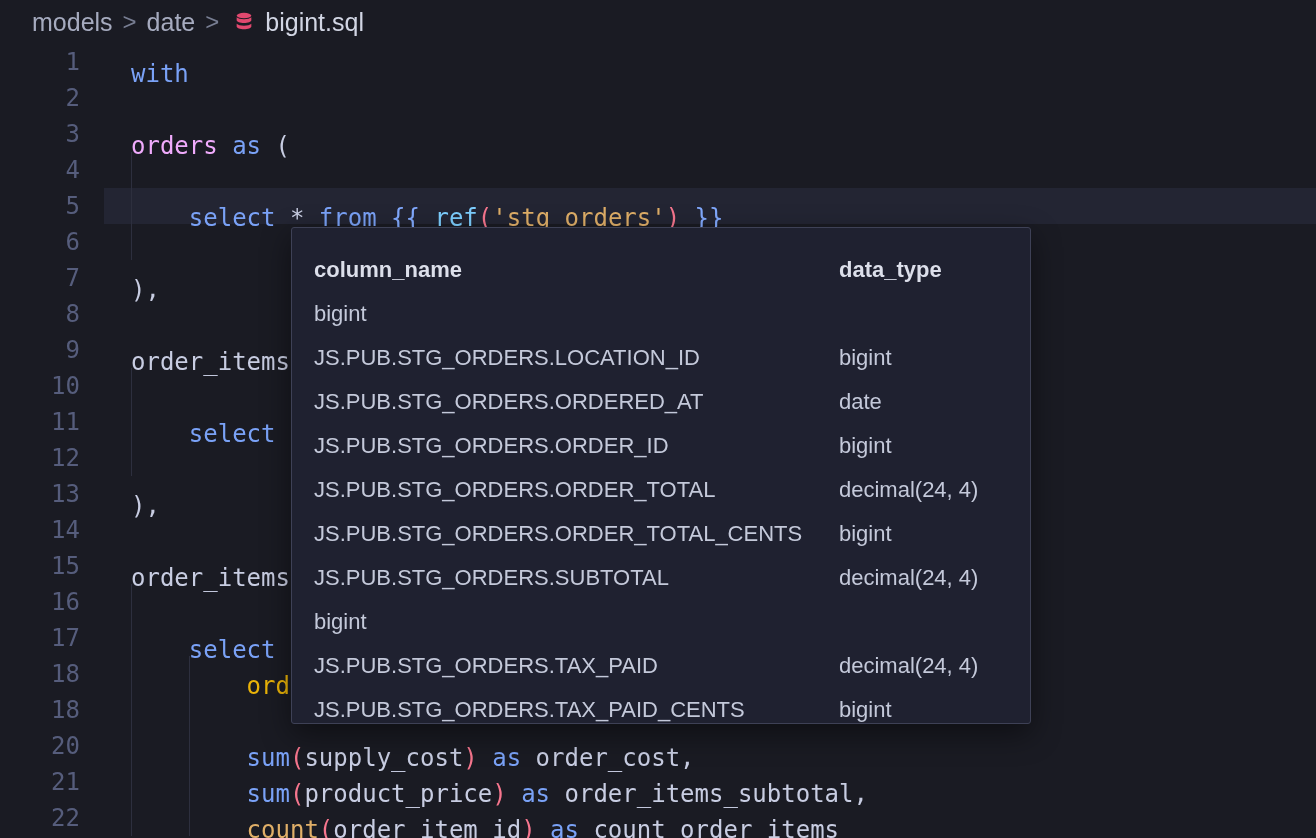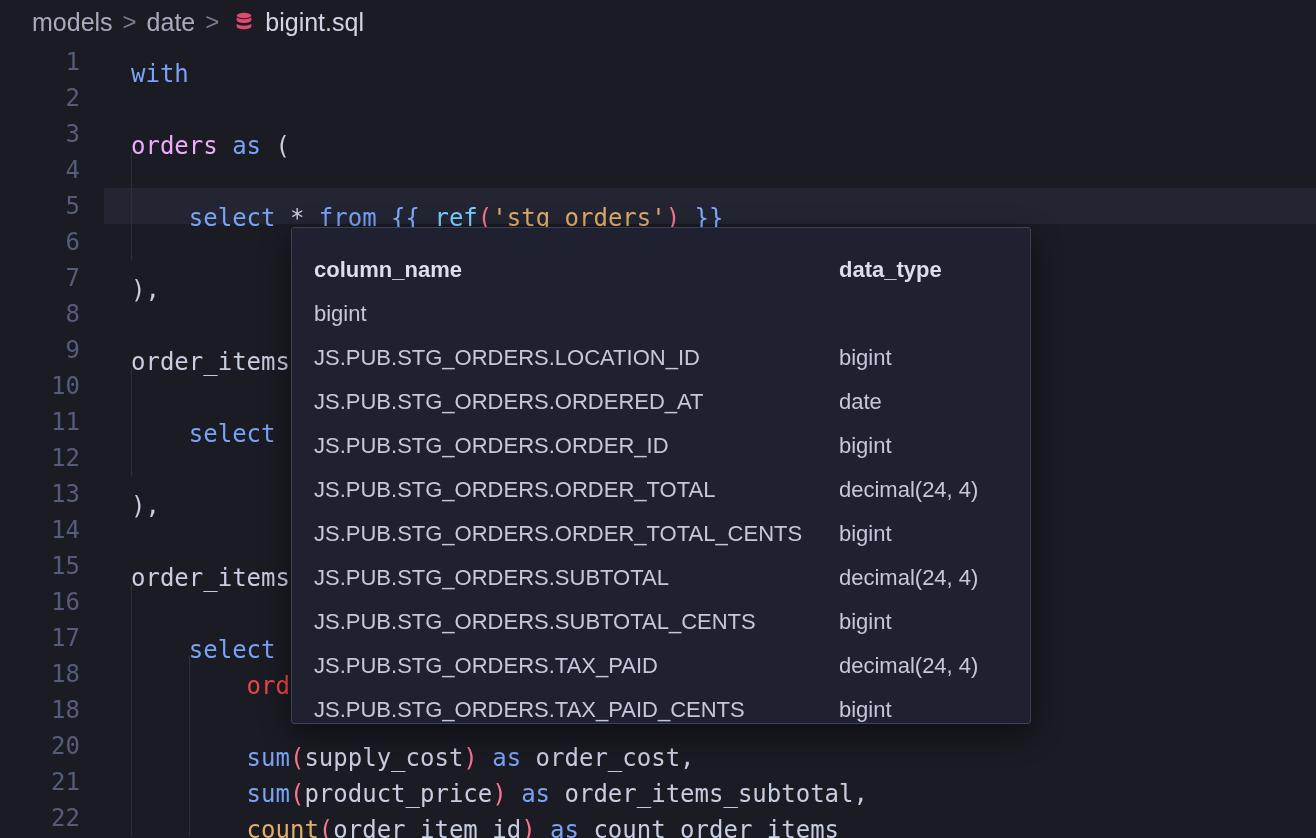--- a/index.html
+++ b/index.html
@@ -97,21 +97,21 @@
       <div class="code-line"><span class="ln">8</span><span class="code-text"></span></div>
       <div class="code-line"><span class="ln">9</span><span class="code-text"><span style="color: rgb(200, 205, 226);">order_items</span></span></div>
       <div class="code-line"><span class="ln">10</span><span class="guide" style="left: 131px;"></span><span class="code-text"></span></div>
       <div class="code-line"><span class="ln">11</span><span class="guide" style="left: 131px;"></span><span class="code-text"><span style="color: rgb(200, 205, 226);">    </span><span style="color: rgb(122, 162, 247);">select</span></span></div>
       <div class="code-line"><span class="ln">12</span><span class="guide" style="left: 131px;"></span><span class="code-text"></span></div>
       <div class="code-line"><span class="ln">13</span><span class="code-text"><span style="color: rgb(200, 205, 226);">),</span></span></div>
       <div class="code-line"><span class="ln">14</span><span class="code-text"></span></div>
       <div class="code-line"><span class="ln">15</span><span class="code-text"><span style="color: rgb(200, 205, 226);">order_items</span></span></div>
       <div class="code-line"><span class="ln">16</span><span class="guide" style="left: 131px;"></span><span class="code-text"></span></div>
       <div class="code-line"><span class="ln">17</span><span class="guide" style="left: 131px;"></span><span class="code-text"><span style="color: rgb(200, 205, 226);">    </span><span style="color: rgb(122, 162, 247);">select</span></span></div>
-      <div class="code-line"><span class="ln">18</span><span class="guide" style="left: 131px;"></span><span class="guide" style="left: 188.8px;"></span><span class="code-text"><span style="color: rgb(200, 205, 226);">        </span><span style="color: #ef4444; margin-top: 30px;">ord</span></span></div>
+      <div class="code-line"><span class="ln">18</span><span class="guide" style="left: 131px;"></span><span class="guide" style="left: 188.8px;"></span><span class="code-text"><span style="color: rgb(200, 205, 226);">        </span><span style="color: #eab308; margin-top: 30px;">ord</span></span></div>
       <div class="code-line"><span class="ln">18</span><span class="guide" style="left: 131px;"></span><span class="guide" style="left: 188.8px;"></span><span class="code-text"></span></div>
       <div class="code-line"><span class="ln">20</span><span class="guide" style="left: 131px;"></span><span class="guide" style="left: 188.8px;"></span><span class="code-text"><span style="color: rgb(200, 205, 226);">        </span><span style="color: rgb(122, 162, 247);">sum</span><span style="color: rgb(247, 118, 142);">(</span><span style="color: rgb(200, 205, 226);">supply_cost</span><span style="color: rgb(247, 118, 142);">)</span><span style="color: rgb(200, 205, 226);"> </span><span style="color: rgb(122, 162, 247);">as</span><span style="color: rgb(200, 205, 226);"> order_cost,</span></span></div>
       <div class="code-line"><span class="ln">21</span><span class="guide" style="left: 131px;"></span><span class="guide" style="left: 188.8px;"></span><span class="code-text"><span style="color: rgb(200, 205, 226);">        </span><span style="color: rgb(122, 162, 247);">sum</span><span style="color: rgb(247, 118, 142);">(</span><span style="color: rgb(200, 205, 226);">product_price</span><span style="color: rgb(247, 118, 142);">)</span><span style="color: rgb(200, 205, 226);"> </span><span style="color: rgb(122, 162, 247);">as</span><span style="color: rgb(200, 205, 226);"> order_items_subtotal,</span></span></div>
       <div class="code-line"><span class="ln">22</span><span class="guide" style="left: 131px;"></span><span class="guide" style="left: 188.8px;"></span><span class="code-text"><span style="color: rgb(200, 205, 226);">        </span><span style="color: rgb(224, 175, 104);">count</span><span style="color: rgb(247, 118, 142);">(</span><span style="color: rgb(200, 205, 226);">order_item_id</span><span style="color: rgb(247, 118, 142);">)</span><span style="color: rgb(200, 205, 226);"> </span><span style="color: rgb(122, 162, 247);">as</span><span style="color: rgb(200, 205, 226);"> count_order_items</span></span></div>
     </div>
 </div>
 
 <div class="popup">
   <div class="popup-row header">
     <span class="col1">column_name</span>
@@ -139,21 +139,20 @@
       </div>
       <div class="popup-row">
         <span class="col1">JS.PUB.STG_ORDERS.ORDER_TOTAL_CENTS</span>
         <span class="col2">bigint</span>
       </div>
       <div class="popup-row">
         <span class="col1">JS.PUB.STG_ORDERS.SUBTOTAL</span>
         <span class="col2">decimal(24, 4)</span>
       </div>
       <div class="popup-row">
-        <span class="col1">JS.PUB.STG_ORDERS.SUBTOTAL_CENTS</span>
         <span class="col2">bigint</span>
       </div>
       <div class="popup-row">
         <span class="col1">JS.PUB.STG_ORDERS.TAX_PAID</span>
         <span class="col2">decimal(24, 4)</span>
       </div>
       <div class="popup-row">
         <span class="col1">JS.PUB.STG_ORDERS.TAX_PAID_CENTS</span>
         <span class="col2">bigint</span>
       </div>

